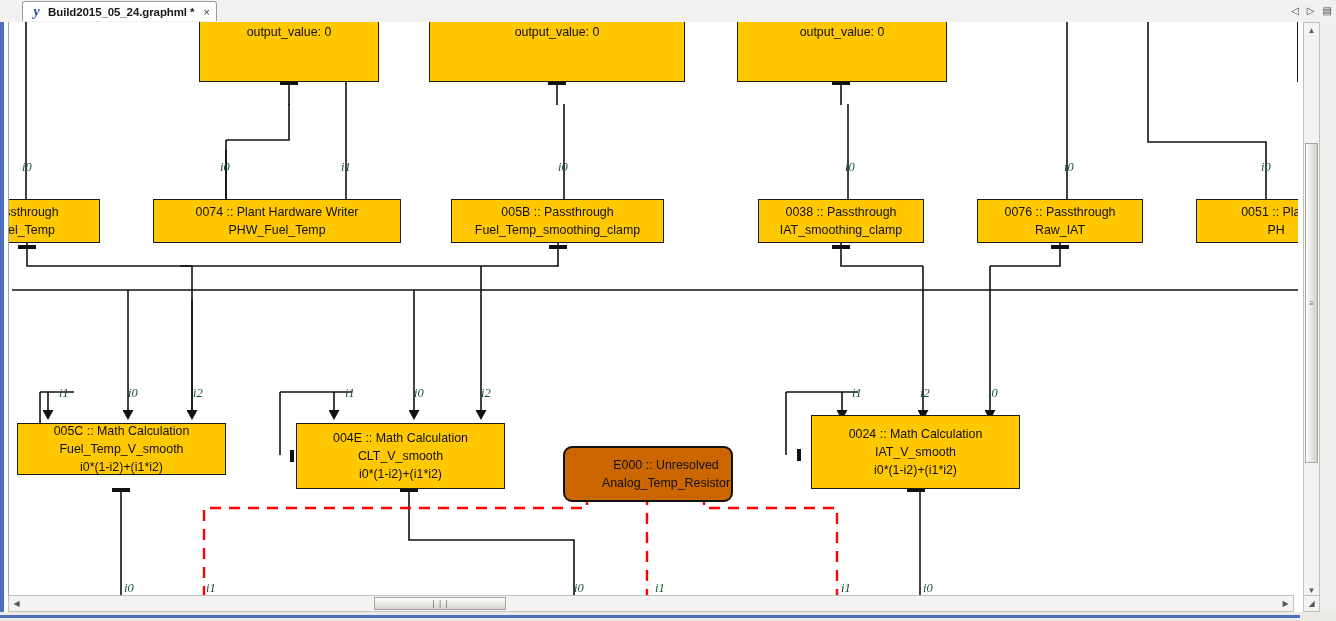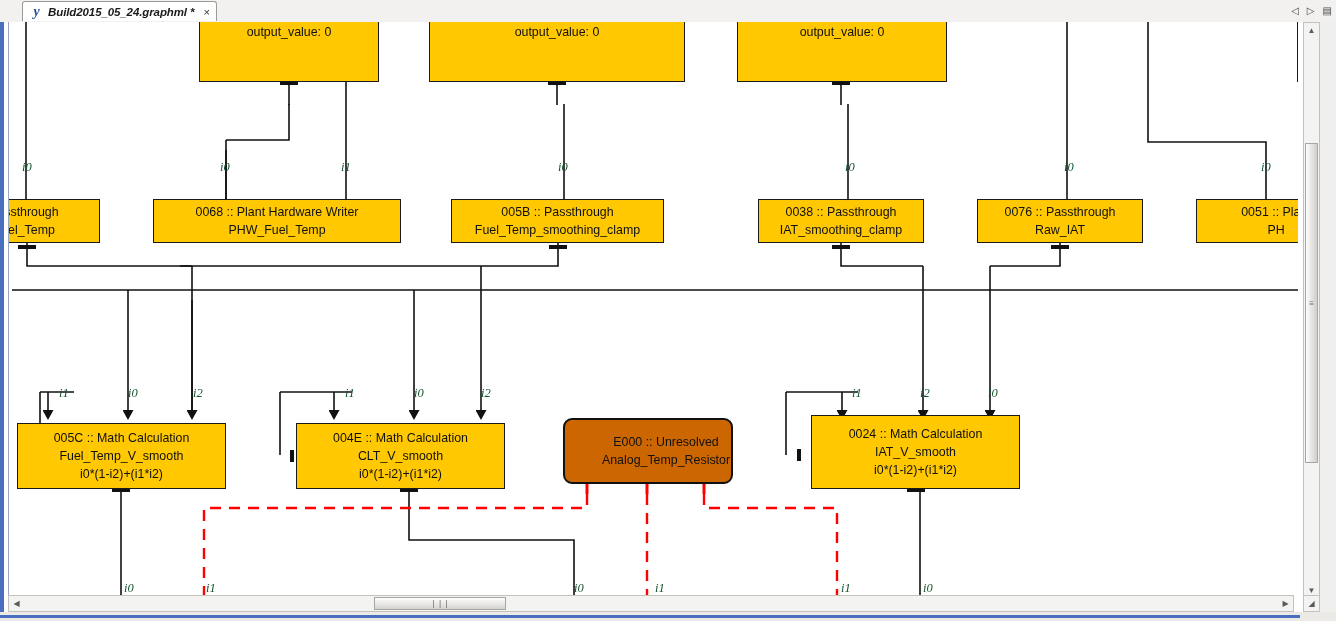--- a/index.html
+++ b/index.html
@@ -28,21 +28,21 @@
   }
   .tab .tabicon{
     width:13px;height:15px;margin-right:5px;flex:0 0 auto;
     display:flex;align-items:center;justify-content:center;
     font-family:"Liberation Serif", serif;
     font-style:italic;font-weight:bold;font-size:14px;
     color:#1d4f91;
   }
   .tab .tablabel{
     font-size:11.5px;font-weight:bold;color:#1a1a1a;
-    white-space:nowrap;letter-spacing:-0.1px;font-style:italic;
+    white-space:nowrap;letter-spacing:-0.1px;
   }
   .tab .tabclose{
     margin-left:9px;font-size:11px;color:#333;cursor:pointer;
     font-family:"Liberation Sans", sans-serif;
   }
   .tabctrls{
     position:absolute;right:4px;top:3px;height:16px;
     display:flex;align-items:center;gap:8px;
   }
   .tabctrls .tc{
@@ -263,50 +263,50 @@
               <span class="ln">output_value: 0</span>
             </div>
             <div class="node toppartial" style="left: 1293px; top: 0px; width: 60px; height: 82px;">
               <span class="ln"></span>
             </div>
             <div class="node" style="left: -48px; top: 199px; width: 144px; height: 44px;">
               <span class="ln">assthrough</span>
               <span class="ln">uel_Temp</span>
             </div>
             <div class="node" style="left: 149px; top: 199px; width: 248px; height: 44px;">
-              <span class="ln">0068 :: Plant Hardware Writer</span>
+              <span class="ln">0074 :: Plant Hardware Writer</span>
               <span class="ln">PHW_Fuel_Temp</span>
             </div>
             <div class="node" style="left: 447px; top: 199px; width: 213px; height: 44px;">
               <span class="ln">005B :: Passthrough</span>
               <span class="ln">Fuel_Temp_smoothing_clamp</span>
             </div>
             <div class="node" style="left: 754px; top: 199px; width: 166px; height: 44px;">
               <span class="ln">0038 :: Passthrough</span>
               <span class="ln">IAT_smoothing_clamp</span>
             </div>
             <div class="node" style="left: 973px; top: 199px; width: 166px; height: 44px;">
               <span class="ln">0076 :: Passthrough</span>
               <span class="ln">Raw_IAT</span>
             </div>
             <div class="node" style="left: 1192px; top: 199px; width: 160px; height: 44px;">
               <span class="ln">0051 :: Plant</span>
               <span class="ln">PH</span>
             </div>
-            <div class="node" style="left: 13px; top: 423px; width: 209px; height: 66px;">
+            <div class="node" style="left: 13px; top: 423px; width: 209px; height: 52px;">
               <span class="ln">005C :: Math Calculation</span>
               <span class="ln">Fuel_Temp_V_smooth</span>
               <span class="ln">i0*(1-i2)+(i1*i2)</span>
             </div>
             <div class="node" style="left: 292px; top: 423px; width: 209px; height: 66px;">
               <span class="ln">004E :: Math Calculation</span>
               <span class="ln">CLT_V_smooth</span>
               <span class="ln">i0*(1-i2)+(i1*i2)</span>
             </div>
-            <div class="node unresolved" style="left: 559px; top: 418px; width: 170px; height: 66px; padding-left: 36px;">
+            <div class="node unresolved" style="left: 559px; top: 446px; width: 170px; height: 56px; padding-left: 36px;">
               <span class="ln">E000 :: Unresolved</span>
               <span class="ln">Analog_Temp_Resistor</span>
             </div>
             <div class="node" style="left: 807px; top: 415px; width: 209px; height: 74px;">
               <span class="ln">0024 :: Math Calculation</span>
               <span class="ln">IAT_V_smooth</span>
               <span class="ln">i0*(1-i2)+(i1*i2)</span>
             </div>
           </div>
         <div id="label-layer">

